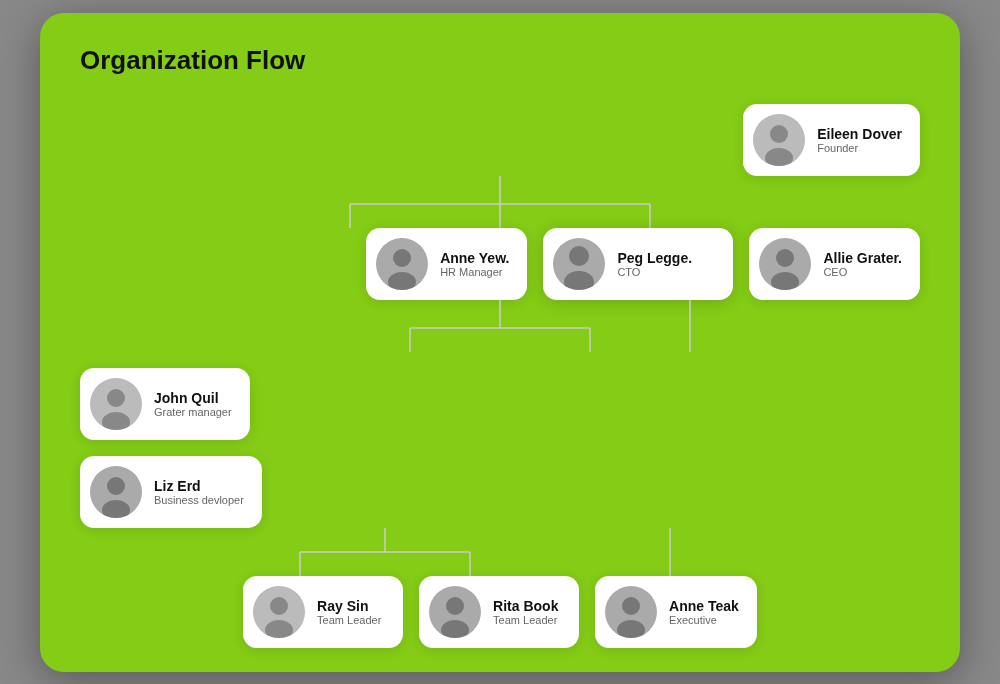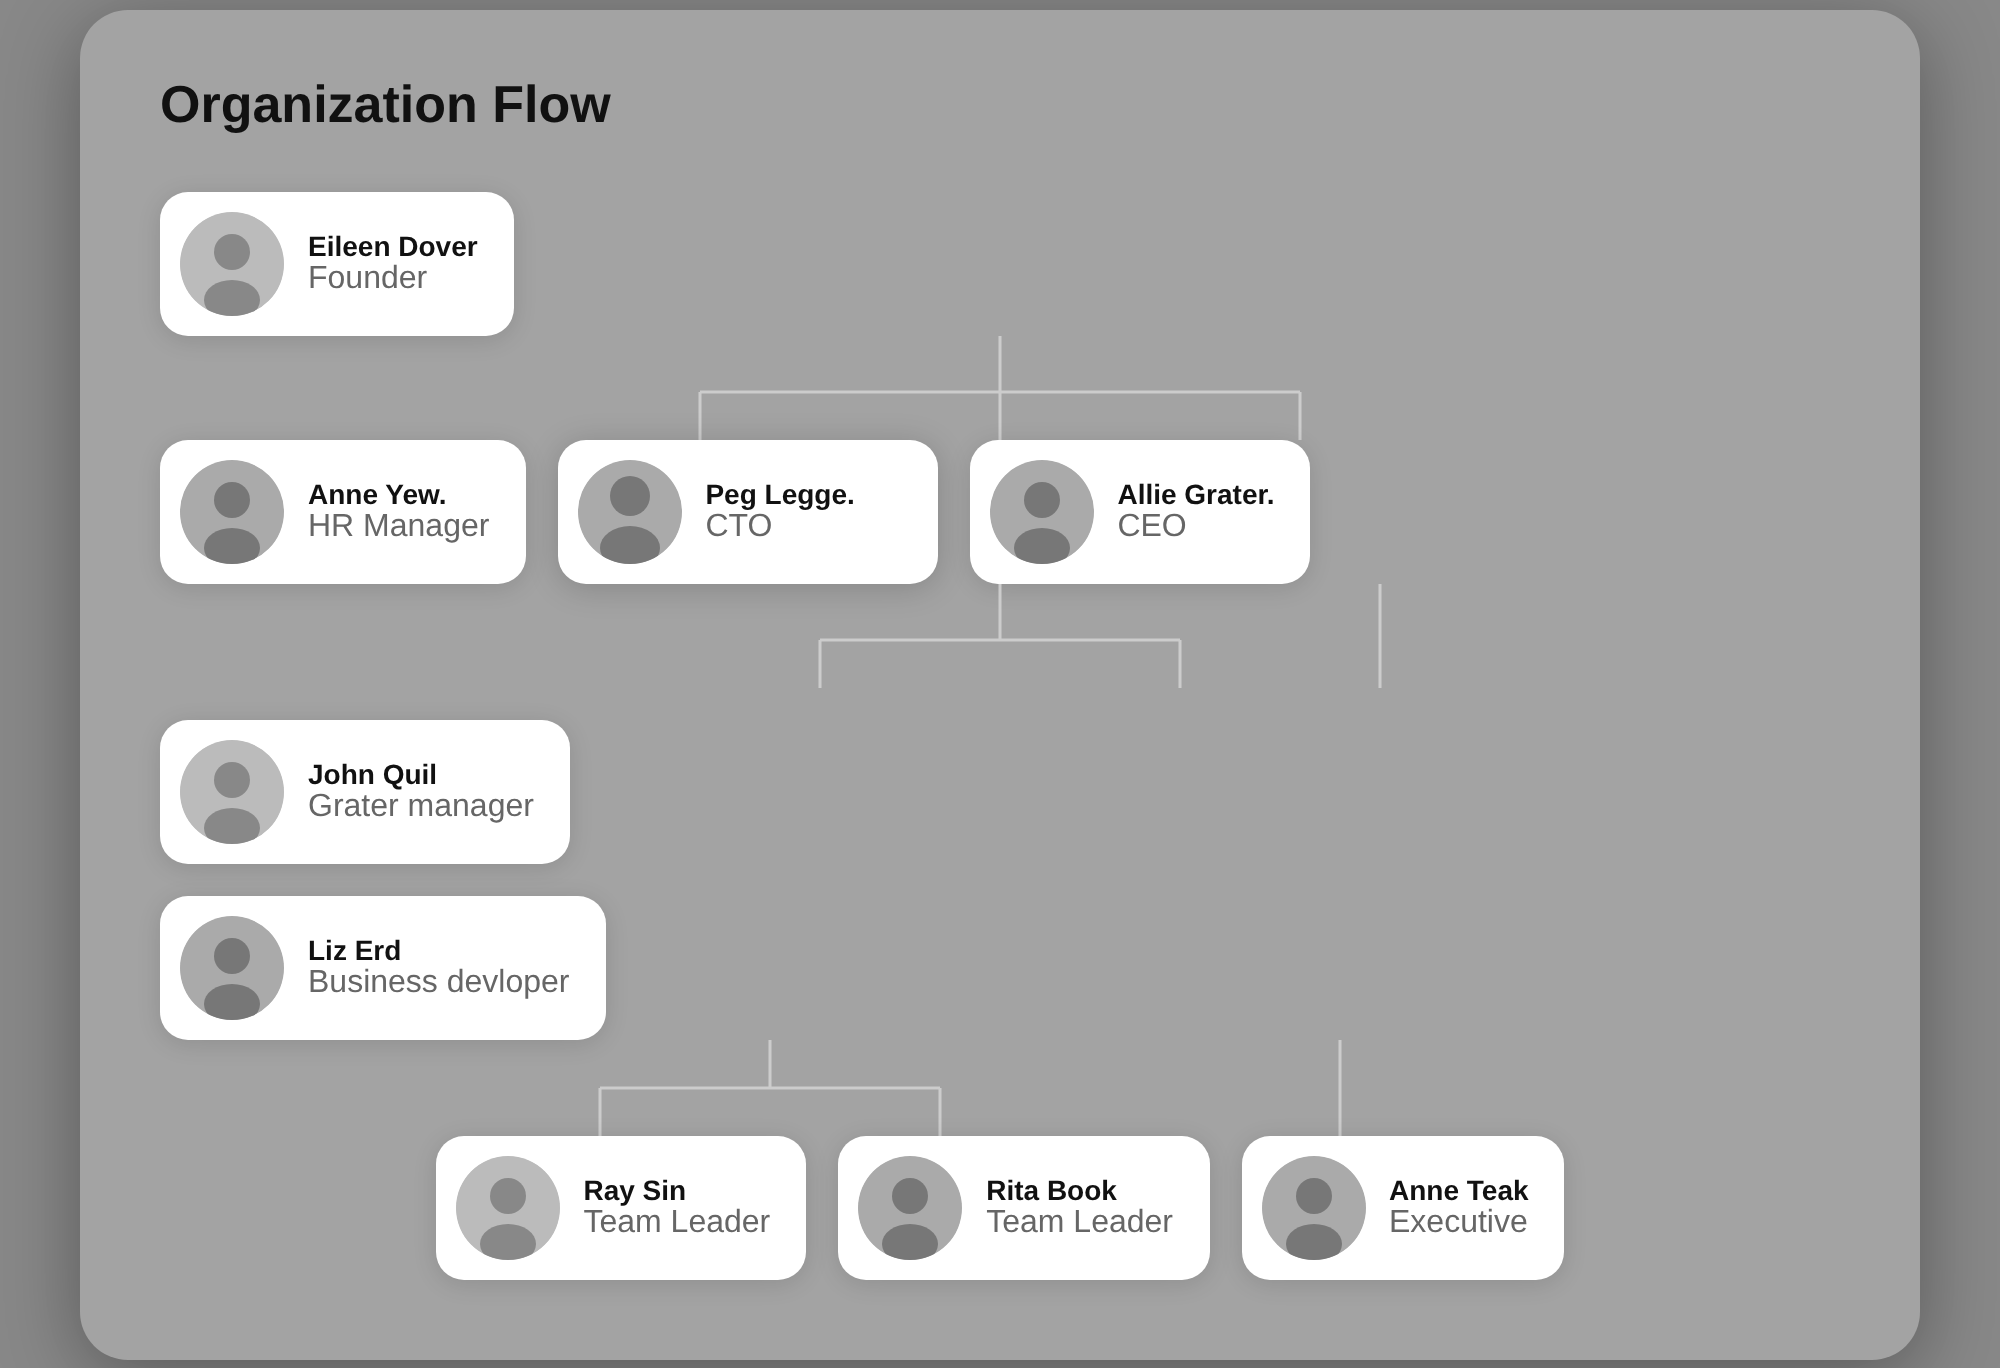--- a/index.html
+++ b/index.html
@@ -7,41 +7,41 @@
     body {
       background: #888;
       display: flex;
       align-items: center;
       justify-content: center;
       min-height: 100vh;
       font-family: -apple-system, BlinkMacSystemFont, 'Segoe UI', sans-serif;
     }
 
     .outer-card {
-      background: #a3a3a3;
+      background: #84cc16;
       border-radius: 24px;
       width: 920px;
       min-height: 620px;
-      padding: 32px 40px 40px;
+      padding: 32px 40px 24px;
       box-shadow: 0 8px 40px rgba(0,0,0,0.35);
       position: relative;
     }
 
     .page-title {
       font-size: 26px;
       font-weight: 700;
       color: #111;
       margin-bottom: 28px;
     }
 
     
     .org-chart {
       display: flex;
       flex-direction: column;
-      align-items: flex-start;
+      align-items: flex-end;
       gap: 0;
     }
 
     
     .level {
       display: flex;
       align-items: flex-start;
       justify-content: center;
       gap: 24px;
       position: relative;
@@ -86,21 +86,21 @@
     }
 
     .node-name {
       font-weight: 700;
       font-size: 14px;
       color: #111;
       white-space: nowrap;
     }
 
     .node-role {
-      font-size: 16px;
+      font-size: 11px;
       color: #666;
       margin-top: 0;
       white-space: nowrap;
     }
   </style>
 </head>
 <body>
 
 <div class="outer-card">
   <div class="page-title">Organization Flow</div>

